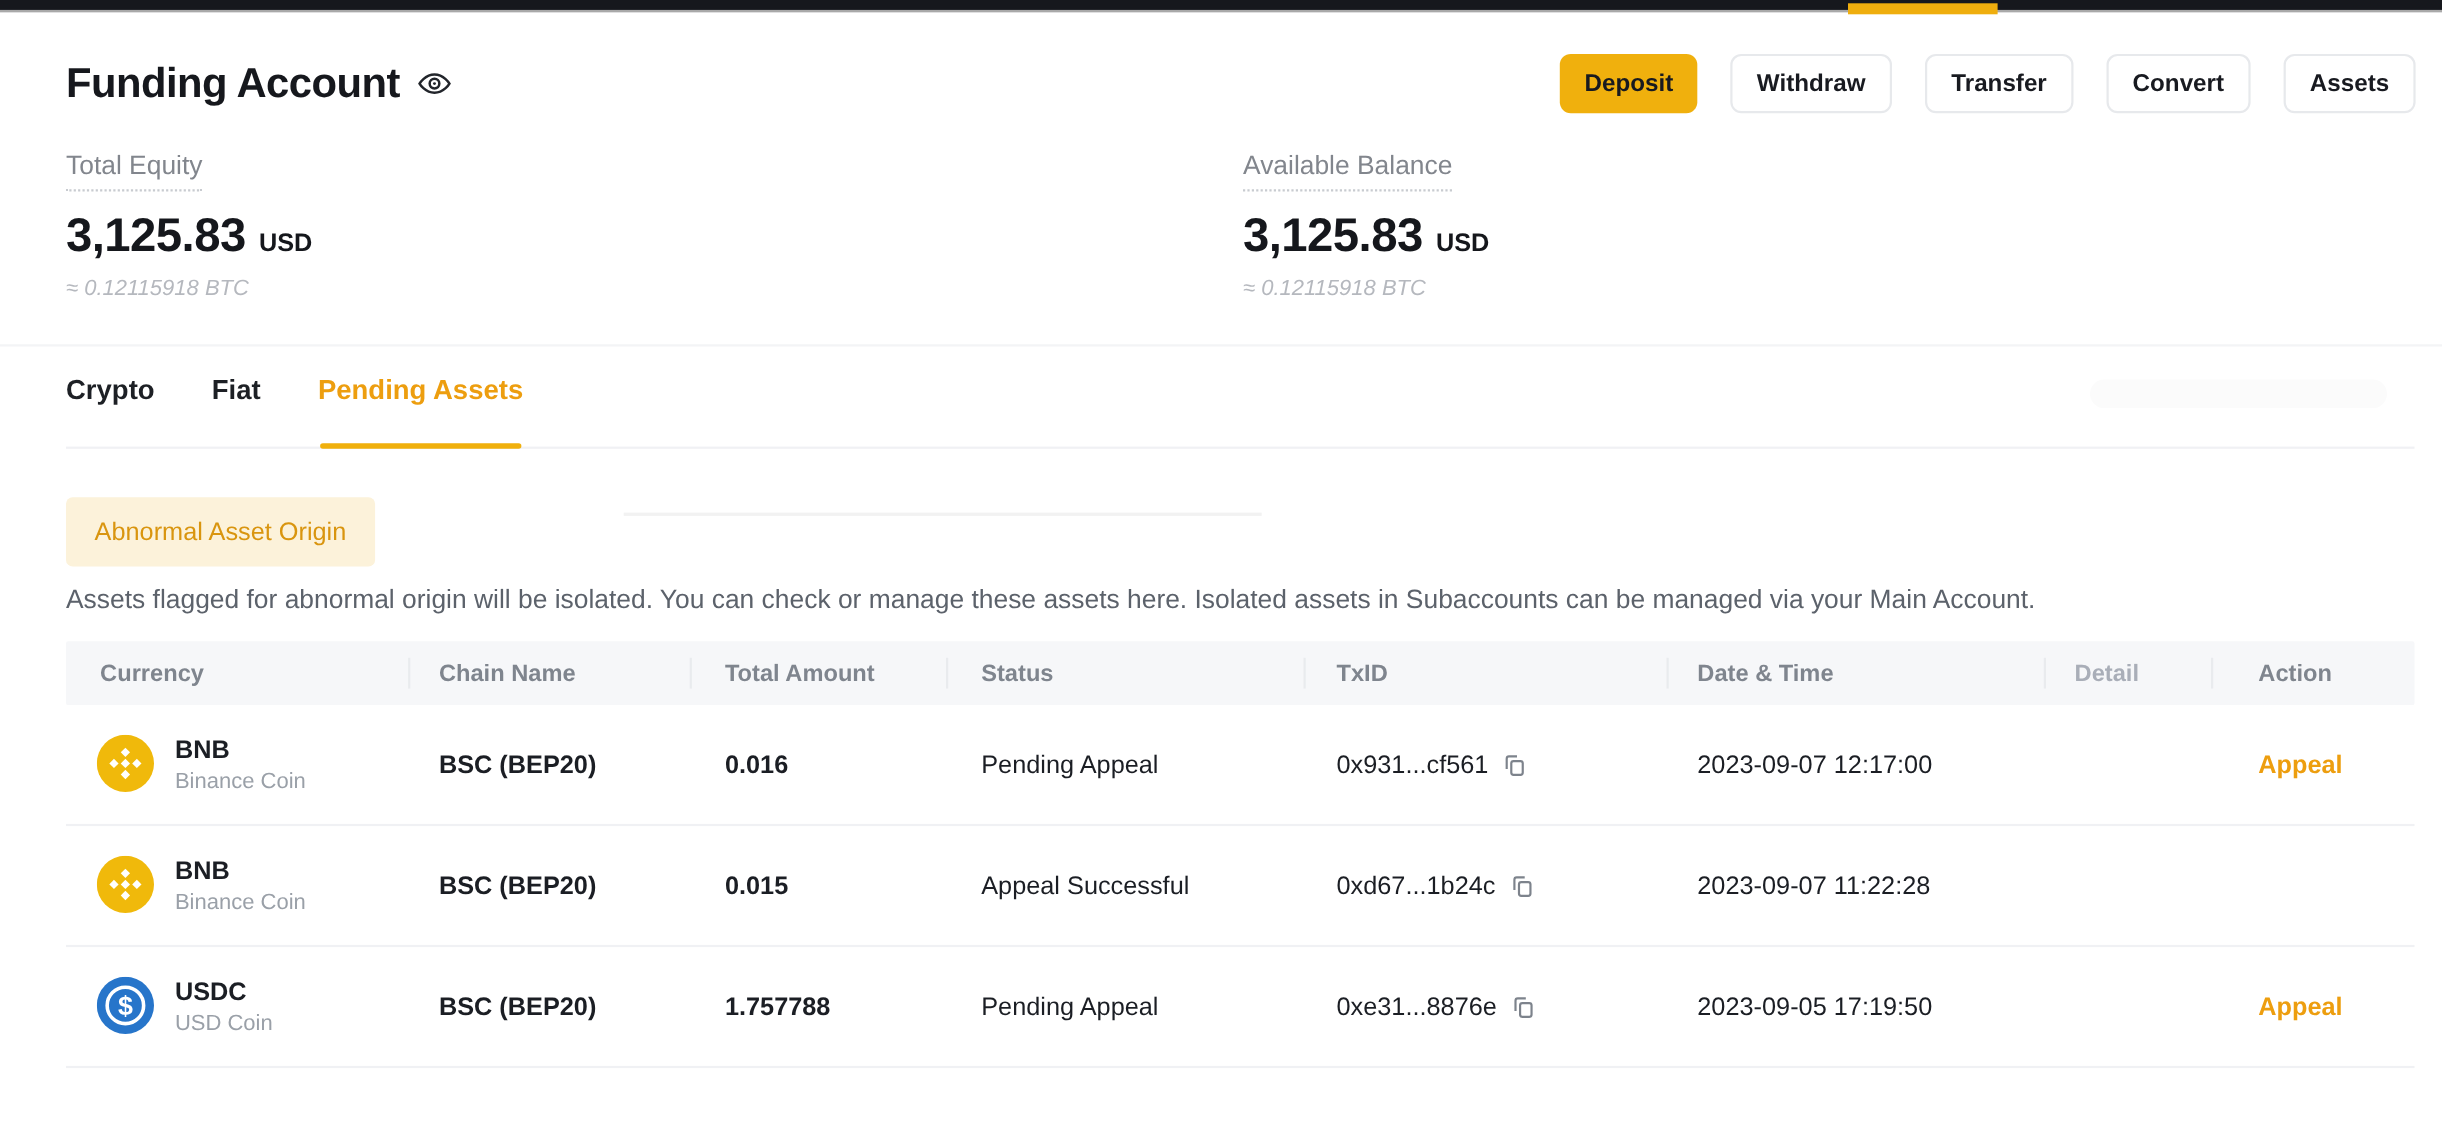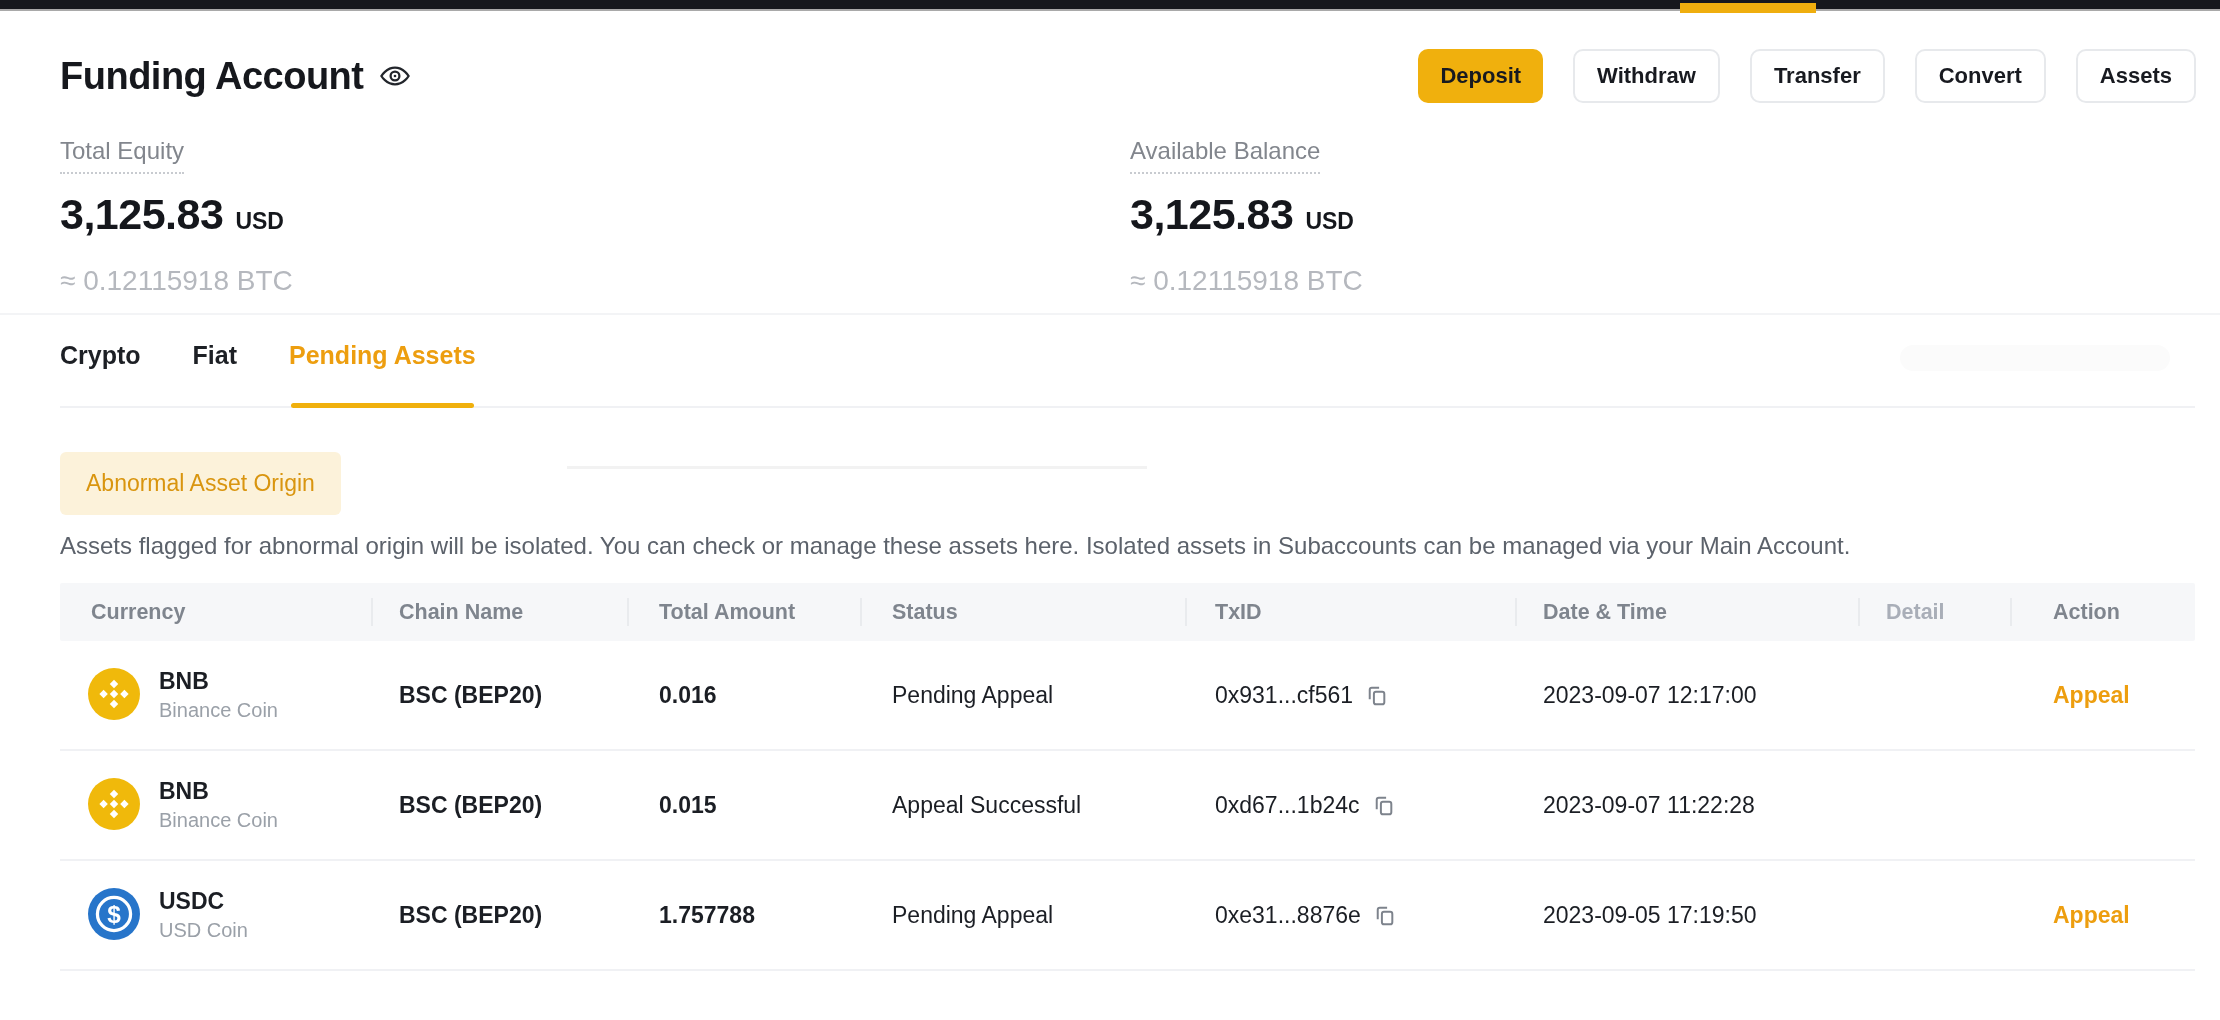--- a/index.html
+++ b/index.html
@@ -24,21 +24,21 @@
 
   
   .balances { position:relative; margin:34px 60px 0 60px; height:152px; }
   .balance { position:absolute; top:0; left:0; }
   .balance.second { left:1070px; }
   .balance-label { display:inline-block; font-size:24px; color:#82868d; padding-bottom:7px;
                    border-bottom:2px dotted #c8cbd0; }
   .balance-line { margin-top:16px; display:flex; align-items:baseline; gap:12px; }
   .balance-value { font-size:43px; font-weight:700; color:#15171c; letter-spacing:-0.5px; }
   .balance-ccy { font-size:23px; font-weight:700; color:#15171c; }
-  .balance-approx { margin-top:26px; font-size:28px; color:#b5b8be; }
+  .balance-approx { margin-top:12px; font-size:20px; color:#b5b8be;font-style:italic; }
 
   .section-divider { height:2px; background:#f3f4f6; margin-top:24px; }
 
   
   .tabs { display:flex; gap:52px; margin:0 25px 0 60px; border-bottom:2px solid #f0f1f4; padding-top:26px; }
   .tab { font-size:25px; font-weight:700; color:#1d2025; padding-bottom:36px; position:relative; cursor:pointer; }
   .tab.active { color:#ed9e0f; }
   .tab.active::after { content:""; position:absolute; left:2px; right:2px; bottom:-2px; height:5px;
                        background:#f0b00d; border-radius:3px; }
 

